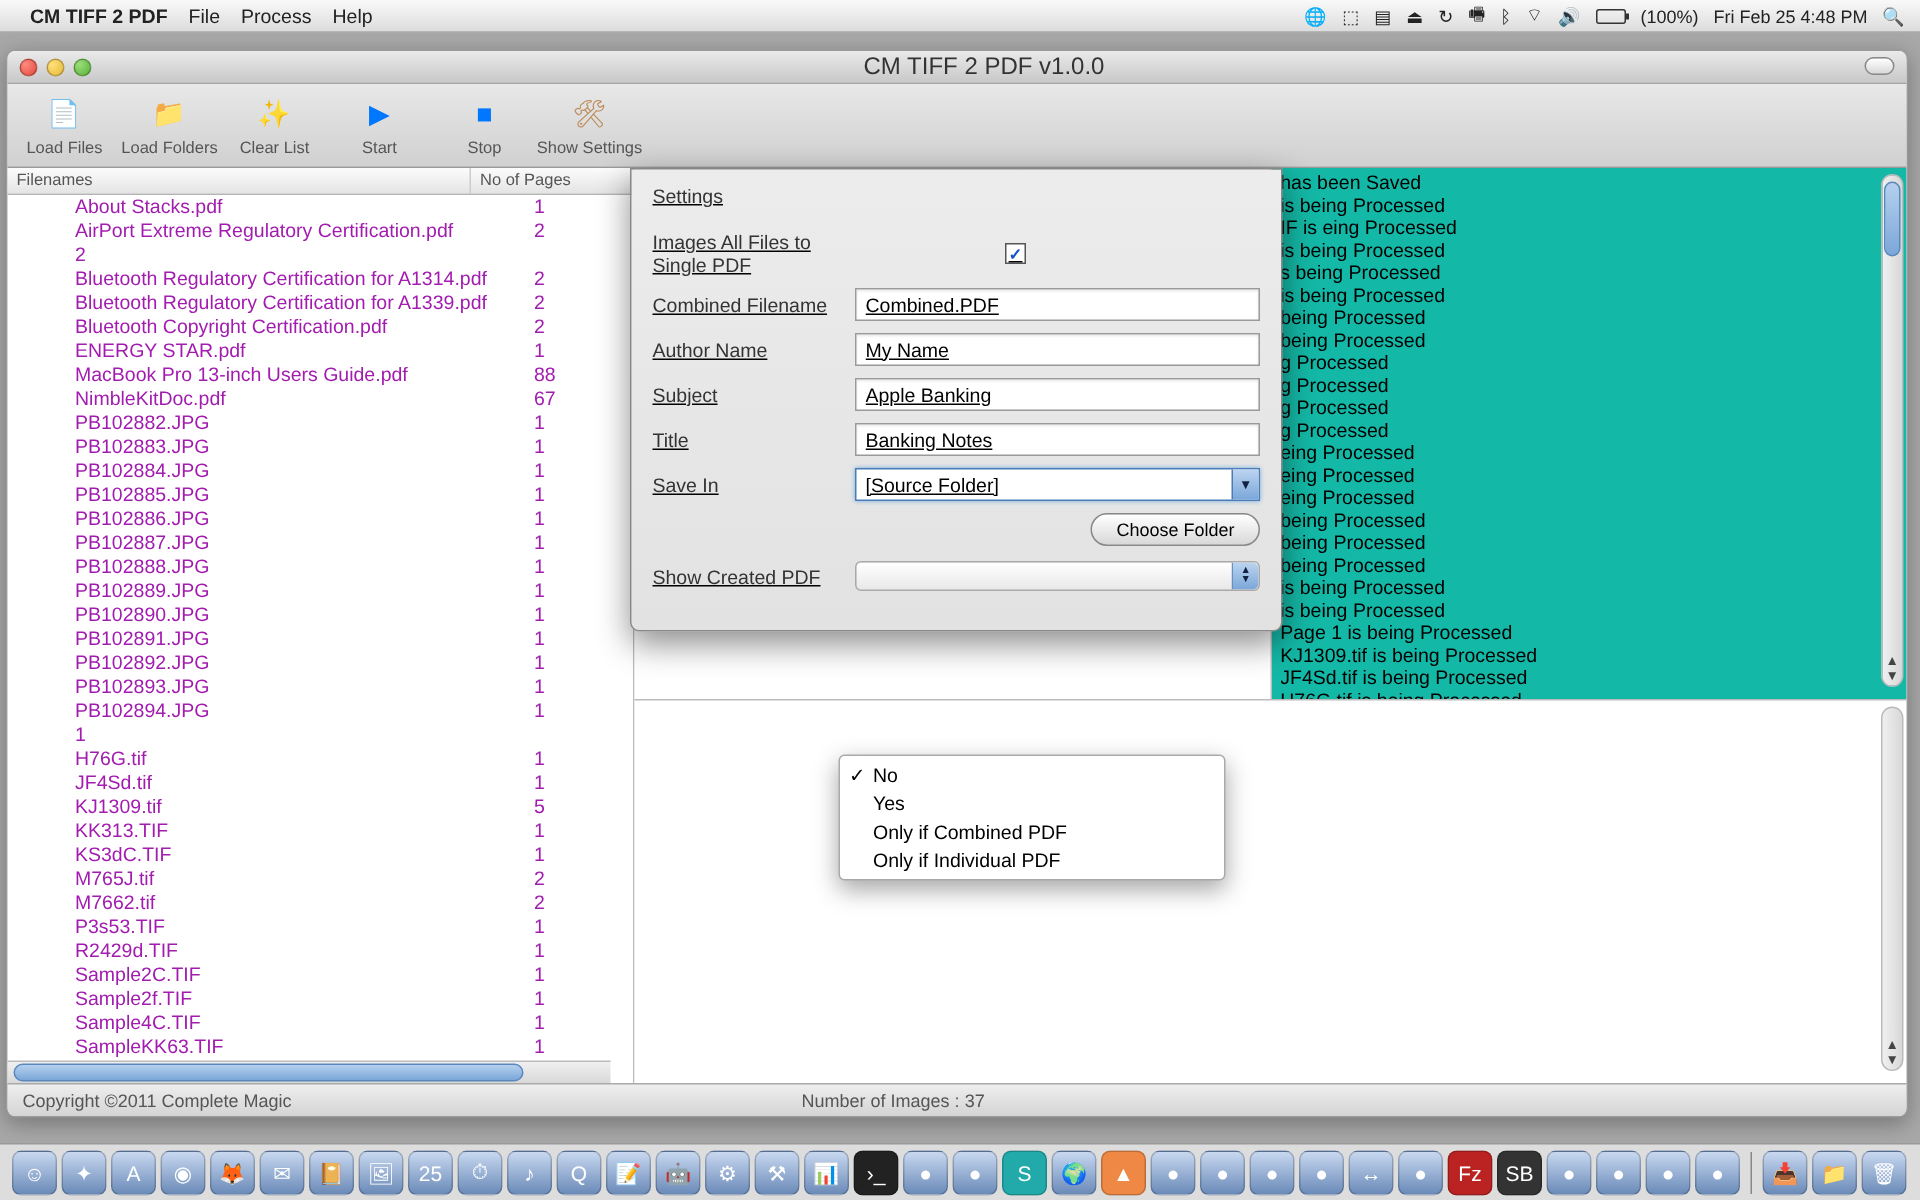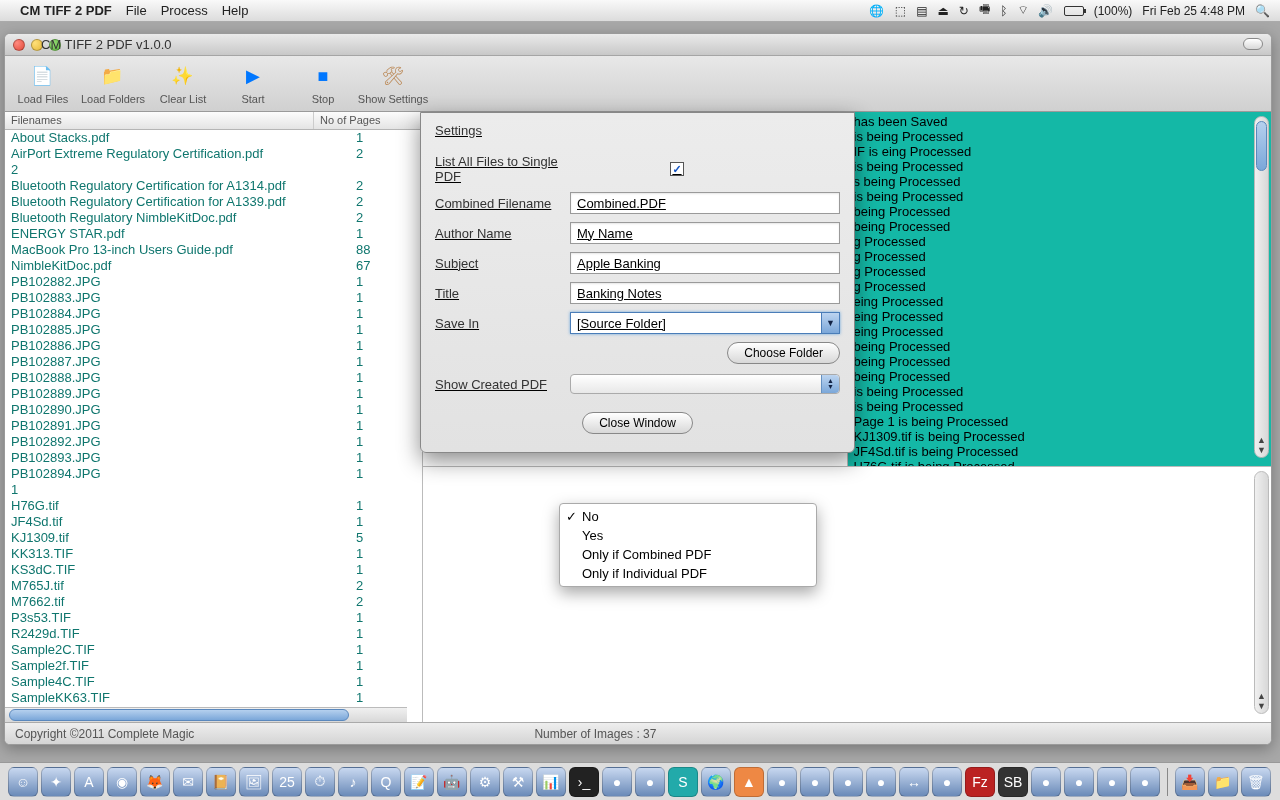--- a/index.html
+++ b/index.html
@@ -17,21 +17,21 @@
 .battery-box::after { content:""; position:absolute; right:-3px; top:2px; width:2px; height:4px; background:#333; }
 
 
 .window { position: absolute; top: 33px; left: 4px; width: 1268px; height: 712px; background: #ececec; border: 1px solid #9a9a9a; border-radius: 6px; box-shadow: 0 4px 15px rgba(0,0,0,.3); overflow: hidden; }
 .titlebar { height: 22px; background: linear-gradient(#eaeaea, #c8c8c8); border-bottom: 1px solid #a5a5a5; display: flex; align-items: center; position: relative; }
 .traffic { display: flex; gap: 6px; margin-left: 8px; }
 .traffic .dot { width: 12px; height: 12px; border-radius: 50%; border: 1px solid rgba(0,0,0,.25); }
 .traffic .red { background: radial-gradient(circle at 30% 30%, #ff8b80, #e24a3b); }
 .traffic .yellow { background: radial-gradient(circle at 30% 30%, #ffe07a, #e6b93a); }
 .traffic .green { background: radial-gradient(circle at 30% 30%, #9bdd7a, #58b33a); }
-.titlebar .wtitle { position: absolute; left:0; right:0; text-align: left; font-size: 13px; color: #333; margin-left: 36px; }
+.titlebar .wtitle { position: absolute; left:0; right:0; text-align: center; font-size: 16px; color: #333; margin-left: 36px; }
 .pill { position:absolute; right:8px; top:4px; width:20px; height:12px; border:1px solid #888; border-radius:7px; background:linear-gradient(#fff,#d8d8d8);}
 
 
 .toolbar { height: 56px; background: linear-gradient(#e8e8e8, #d0d0d0); border-bottom: 1px solid #9a9a9a; display: flex; align-items: flex-start; padding: 4px 6px; gap: 6px; }
 .tool { display:flex; flex-direction:column; align-items:center; width: 64px; cursor:pointer; }
 .tool .glyph { width: 32px; height: 32px; display:flex; align-items:center; justify-content:center; font-size:18px; color:#4a6; }
 .tool .label { font-size: 11px; color:#555; text-align:center; line-height:1; margin-top:2px; white-space: nowrap;}
 .tool.start .glyph { color:#07f; }
 .tool.stop .glyph { color:#07f; }
 .tool.files .glyph, .tool.folders .glyph { color:#d9b35a; }
@@ -42,21 +42,21 @@
 .content { position: relative; height: calc(100% - 22px - 56px - 22px); display: flex; border-radius: 18px; }
 .left-panel { width: 418px; border-right: 1px solid #bbb; display:flex; flex-direction:column; background:#fff; }
 .right-half { flex: 1; display:flex; flex-direction:column; }
 .right-top { height: 58%; display:flex; }
 .right-bottom { flex:1; border-top:1px solid #bbb; background:#fff; overflow:hidden; position:relative; }
 .paths-panel { flex:1; border-right:1px solid #bbb; background:#fff; overflow:hidden; }
 .log-panel { flex:1; background:#14b8a6; overflow:hidden; }
 
 .col-headers { height: 18px; background: linear-gradient(#fcfcfc,#e4e4e4); border-bottom: 1px solid #b5b5b5; display:flex; font-size:11px; color:#555; }
 .col-headers .ch { padding: 2px 6px; border-right:1px solid #ccc; }
-.list-body { overflow: hidden; font-size: 13px; color:#0f766e; line-height: 16px; }
+.list-body { overflow: hidden; font-size: 13px; color:#a21caf; line-height: 16px; margin-left: 39px; }
 .list-body .row { display:flex; padding: 0 6px; }
 .list-body .row > div:first-child { flex:1; white-space:nowrap; overflow:hidden; text-overflow:ellipsis; }
 .list-body .row .pages { width: 60px; }
 .plain-list { padding: 2px 6px; }
 .plain-list div { white-space: nowrap; overflow:hidden; }
 
 .scroll-fake { position:absolute; right:2px; top:18px; bottom:8px; width:15px; background: linear-gradient(to right,#f0f0f0,#d8d8d8); border:1px solid #bbb; border-radius:8px; }
 .scroll-thumb { position:absolute; left:1px; right:1px; top:4px; height:50px; background:linear-gradient(#b5d0ee,#7ba7d9); border:1px solid #5a88bd; border-radius:7px; }
 .scroll-arrows { position:absolute; bottom:2px; left:0; right:0; text-align:center; font-size:9px; color:#444;}
 .hscroll { position:absolute; bottom:0; left:0; right:15px; height:15px; background: linear-gradient(#f0f0f0,#d8d8d8); border-top:1px solid #bbb; }
@@ -180,21 +180,21 @@
           </div>
           <div class="row">
             <div>Bluetooth Regulatory Certification for A1314.pdf</div>
             <div class="pages">2</div>
           </div>
           <div class="row">
             <div>Bluetooth Regulatory Certification for A1339.pdf</div>
             <div class="pages">2</div>
           </div>
           <div class="row">
-            <div>Bluetooth Regulatory NimbleKitDoc.pdf</div>
+            <div>Bluetooth Copyright Certification.pdf</div>
             <div class="pages">2</div>
           </div>
           <div class="row">
             <div>ENERGY STAR.pdf</div>
             <div class="pages">1</div>
           </div>
           <div class="row">
             <div>MacBook Pro 13-inch Users Guide.pdf</div>
             <div class="pages">88</div>
           </div>
@@ -385,21 +385,21 @@
   <div class="statusbar">
     <span>Copyright ©2011 Complete Magic</span>
     <span class="mid">Number of Images : 37</span>
   </div>
 </div>
 
 <div class="dialog">
   <div class="dtitle">Settings</div>
 
   <div class="form-row">
-    <div class="flabel">List All Files to Single PDF</div>
+    <div class="flabel">Images All Files to Single PDF</div>
     <div style="width:100px"></div>
     <div class="checkbox">✓</div>
   </div>
 
   <div class="form-row">
     <div class="flabel">Combined Filename</div>
     <input type="text" value="Combined.PDF" style="">
   </div>
   <div class="form-row">
     <div class="flabel">Author Name</div>
@@ -424,23 +424,20 @@
     <span class="aqua-btn">Choose Folder</span>
   </div>
 
   <div class="form-row" style="position:relative;">
     <div class="flabel">Show Created PDF</div>
     <div class="popup-trigger">
       <div class="parrows">▲<br>▼</div>
     </div>
   </div>
 
-  <div class="center-row">
-    <span class="aqua-btn">Close Window</span>
-  </div>
 </div>
 
 <div class="popup" id="options-popup" style="top:503px; left:559px; width:258px;">
     <div class="opt sel">No</div>
     <div class="opt">Yes</div>
     <div class="opt">Only if Combined PDF</div>
     <div class="opt">Only if Individual PDF</div>
   </div>
 
 <div class="dock">

